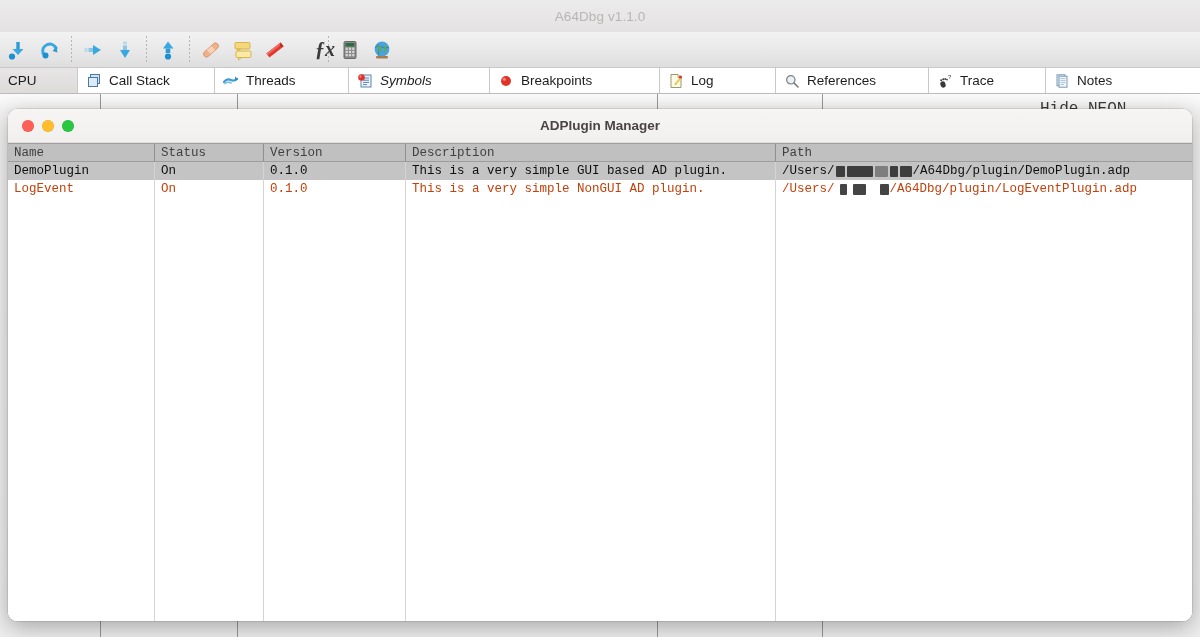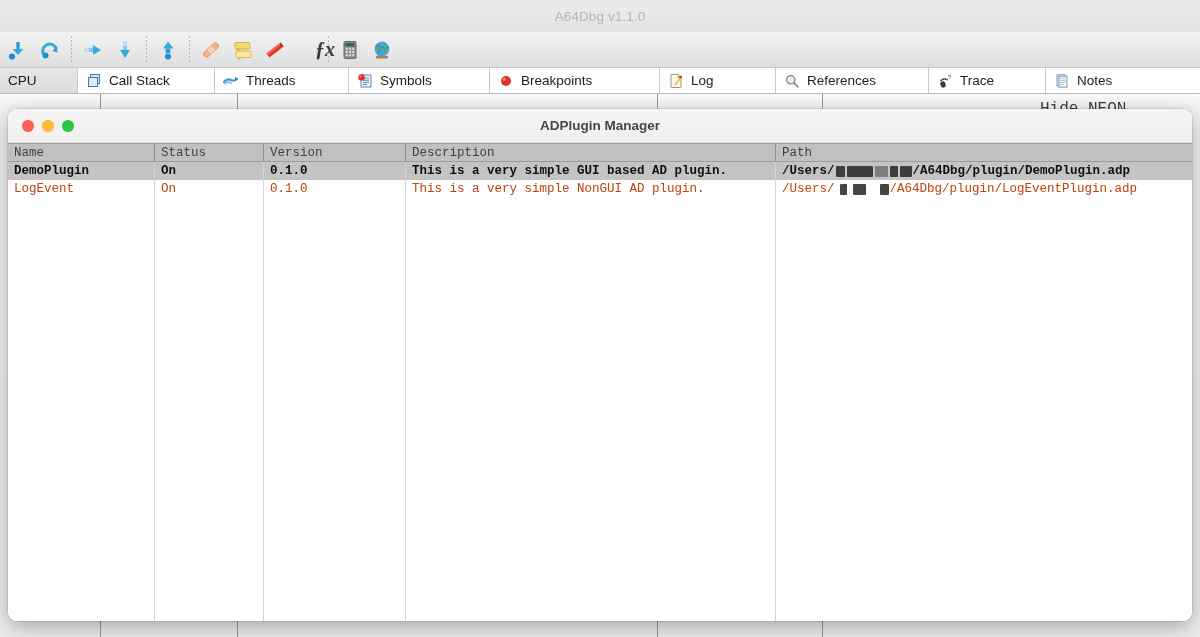--- a/index.html
+++ b/index.html
@@ -200,21 +200,20 @@
     border-right: 1px solid #d4d4d4;
     height: 100%;
     display: flex;
     align-items: center;
     overflow: hidden;
     white-space: nowrap;
   }
   .trow.selected {
     background: #c4c4c4;
     color: #0f0f0f;
-    font-weight: bold;
   }
   .trow { color: #c2410c; background: #ffffff; }
   .cell { padding-left: 6px; box-sizing: border-box; }
   .c-name  { flex: 0 0 147px; }
   .c-stat  { flex: 0 0 109px; }
   .c-ver   { flex: 0 0 142px; }
   .c-desc  { flex: 0 0 370px; }
   .c-path  { flex: 1 1 auto; border-right: none !important; }
 
   .tbody {
@@ -389,21 +388,21 @@
       <span class="tab-icon">
         <svg width="16" height="16" viewBox="0 0 16 16">
           <path d="M1 9 Q4 5 8 7 Q11 8.5 14 6" stroke="#3f9bd6" stroke-width="2.2" fill="none" stroke-linecap="round"></path>
           <path d="M12 3.5 L15 6 L12 8.5 Z" fill="#2e8cc9"></path>
           <path d="M2 10.5 Q5 8 8 10" stroke="#7cc3ea" stroke-width="1.8" fill="none" stroke-linecap="round"></path>
         </svg>
       </span>
       <span>Threads</span>
     </div>
 
-    <div class="tab" style="flex:0 0 141px;">
+    <div class="tab" style="flex:0 0 141px;font-style:italic;">
       <span class="tab-icon">
         <svg width="16" height="16" viewBox="0 0 16 16">
           <rect x="4" y="2" width="10" height="12" fill="#eef4fb" stroke="#5b86b3" stroke-width="1"></rect>
           <g stroke="#4a79a8" stroke-width="0.9">
             <line x1="6" y1="5" x2="12" y2="5"></line>
               <line x1="6" y1="7.2" x2="12" y2="7.2"></line>
             <line x1="6" y1="9.4" x2="12" y2="9.4"></line>
               <line x1="6" y1="11.6" x2="10" y2="11.6"></line>
           </g>
           <circle cx="4.5" cy="4.5" r="3.3" fill="#e0342a"></circle>

